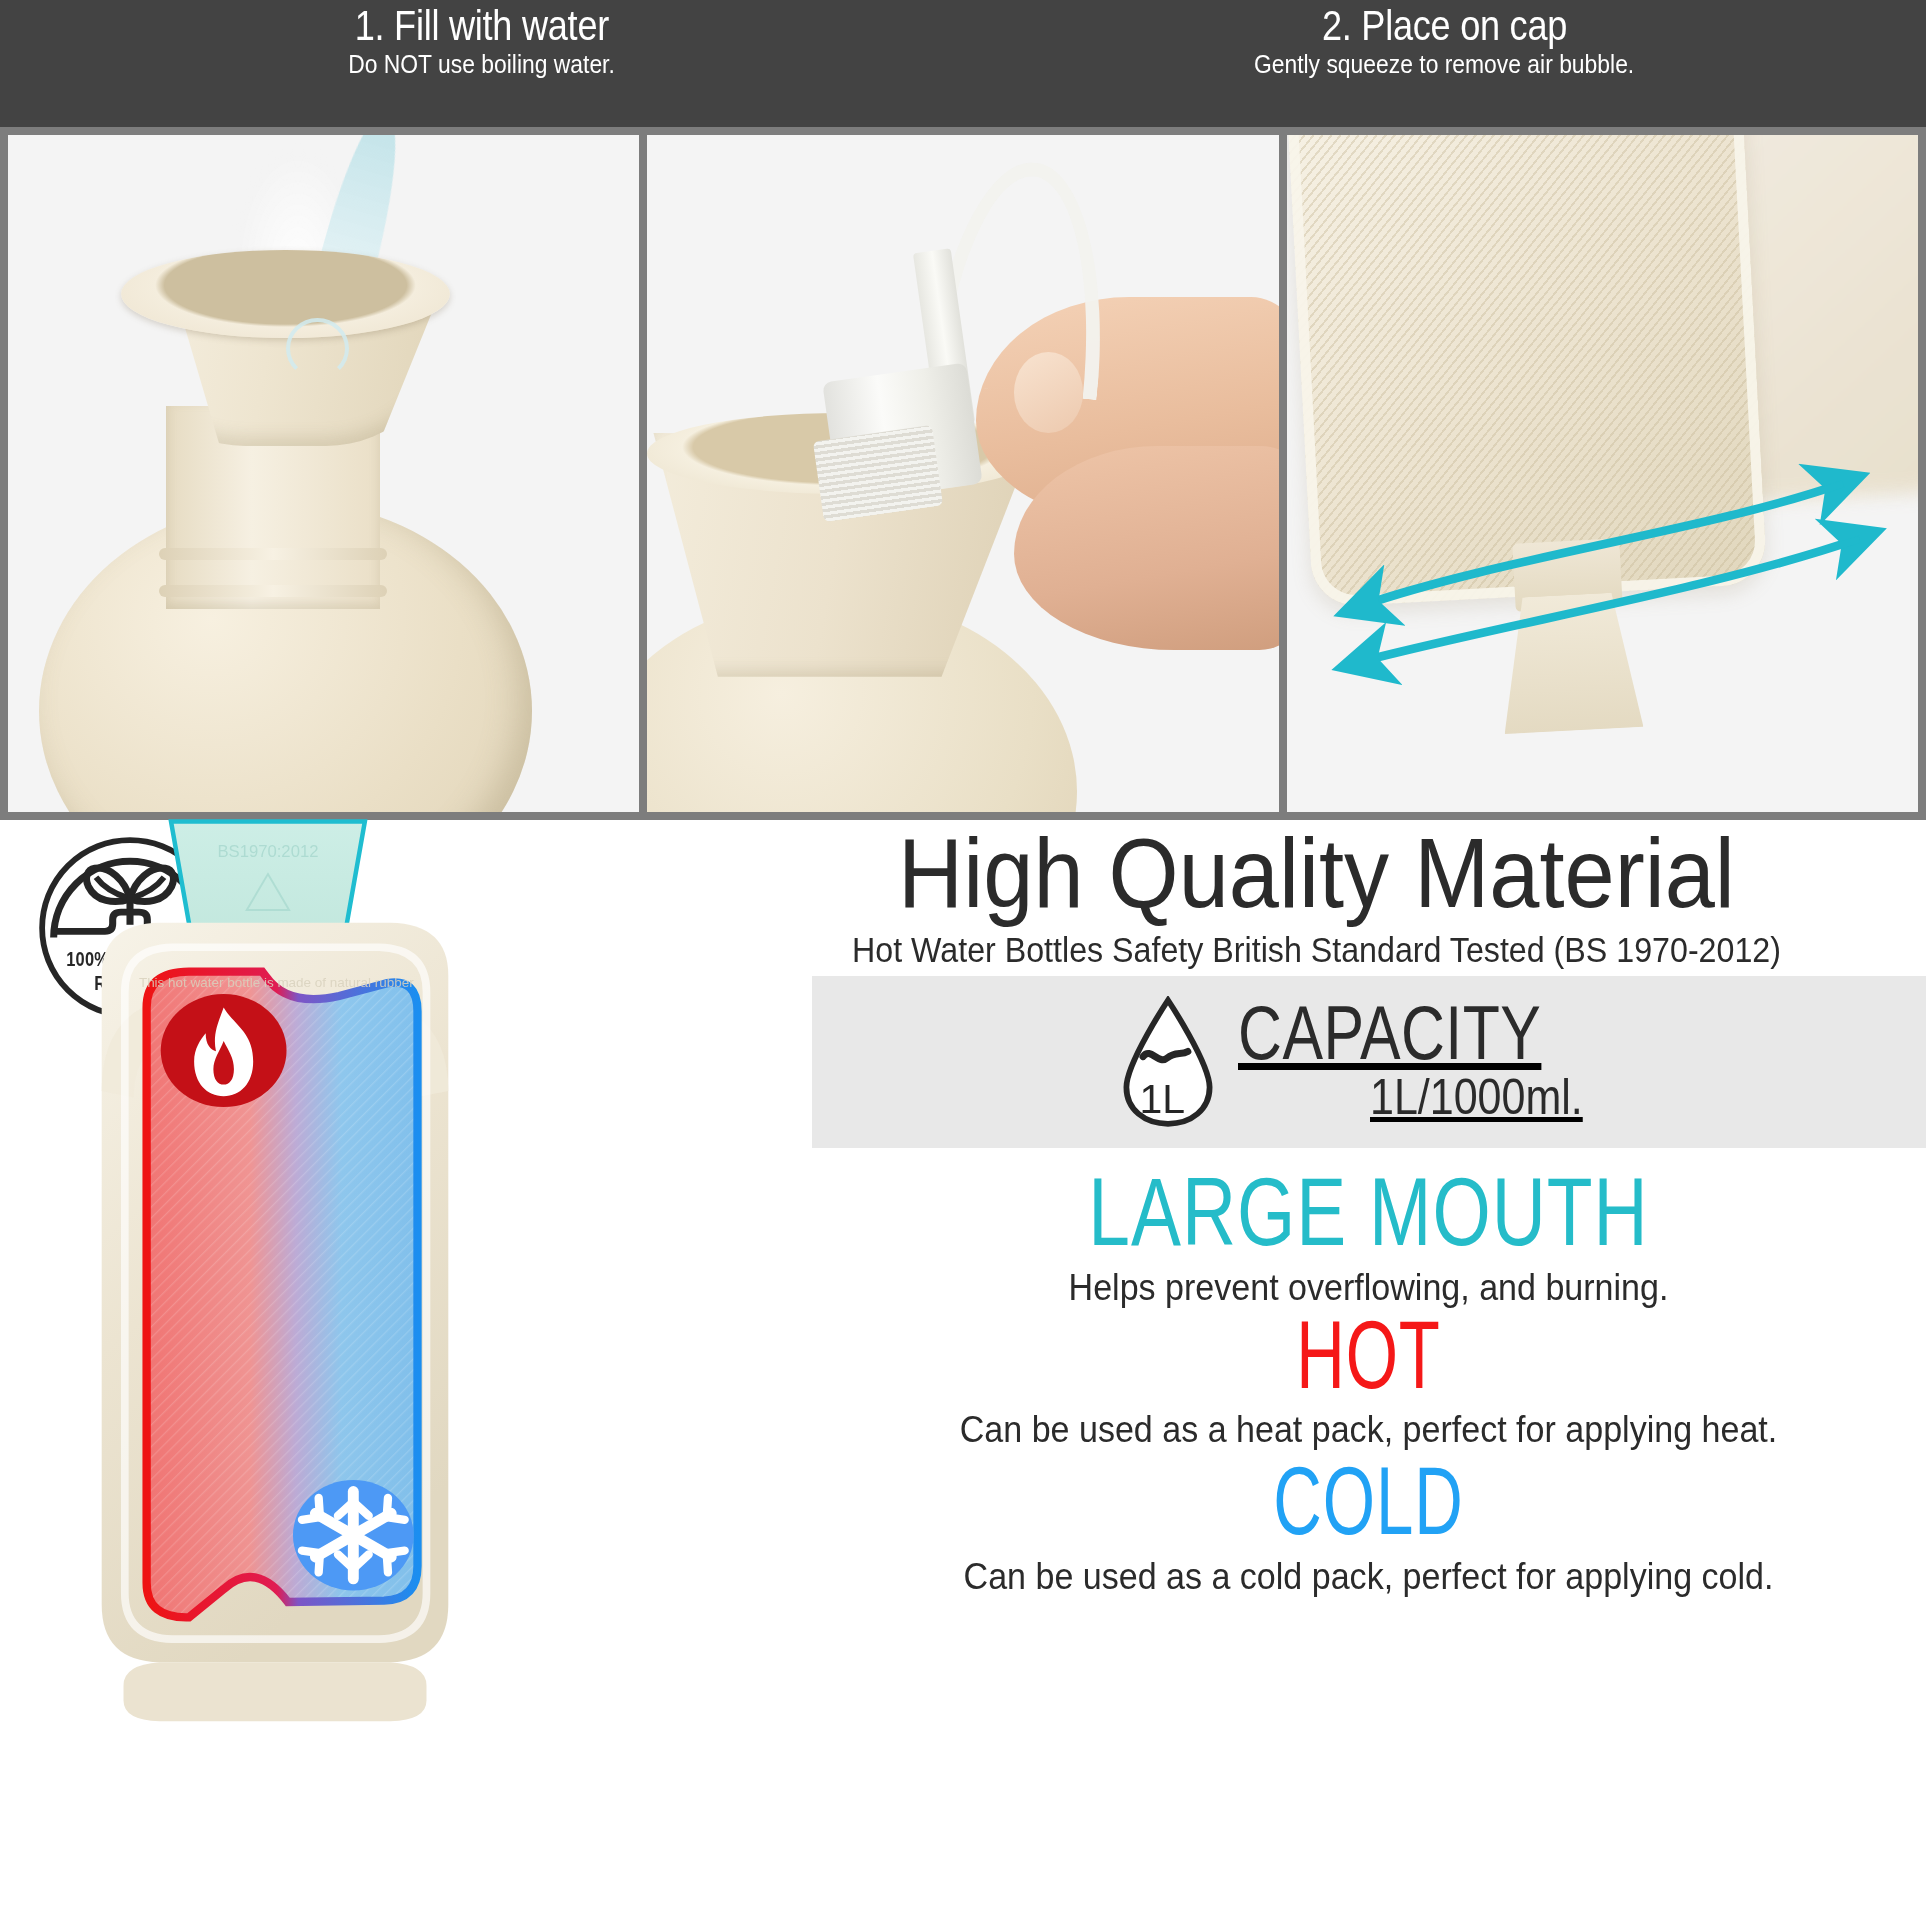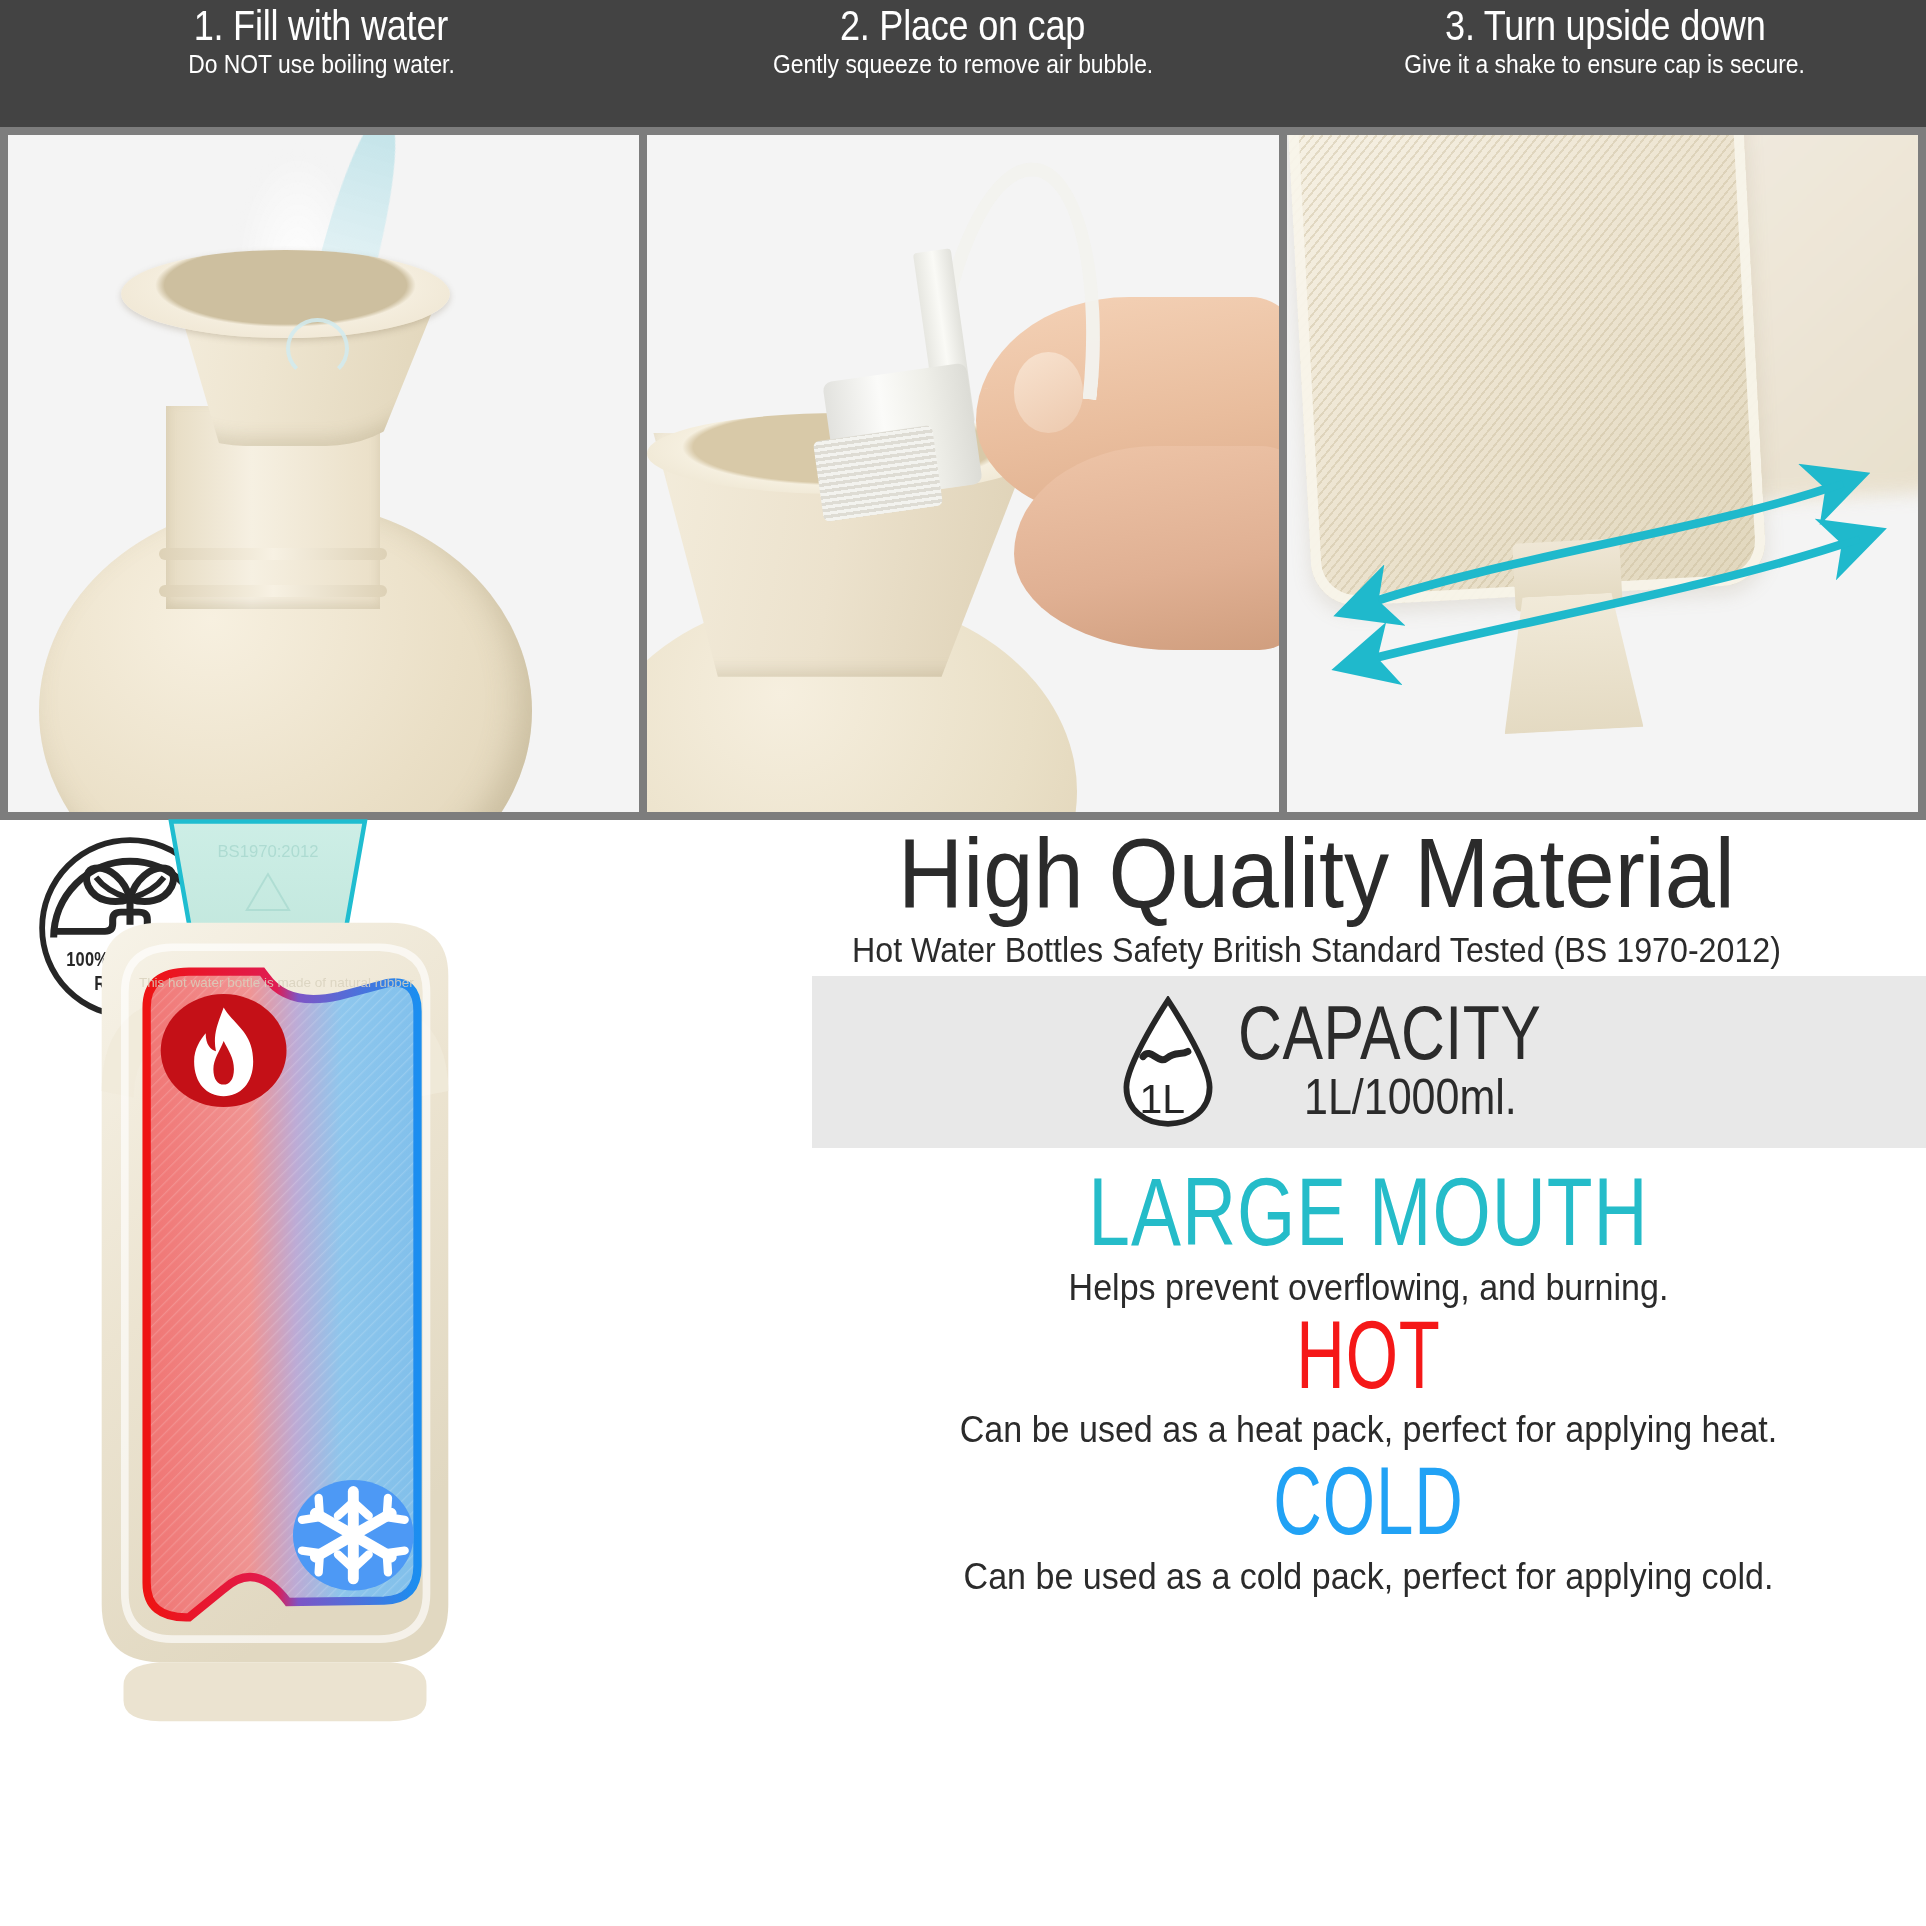--- a/index.html
+++ b/index.html
@@ -214,21 +214,21 @@
 
   .capacity-band {
     position: absolute; left: 812px; top: 155px; width: 1114px; height: 172px;
     background: #e8e8e8;
   }
   .cap-inner {
     position: absolute; left: 0; top: 0; width: 100%; height: 100%;
     display: flex; align-items: center; justify-content: center; gap: 22px;
   }
   .cap-drop { width: 96px; height: 132px; flex: 0 0 auto; }
-  .cap-texts { display: flex; flex-direction: column; align-items: center; }
+  .cap-texts { display: flex; flex-direction: column; align-items: flex-end; text-decoration: underline; }
   .cap-title {
     font-family: "Liberation Sans Narrow", "Liberation Sans", sans-serif;
     font-size: 76px; line-height: .88; color: #2b2b2b; font-weight: 400;
     transform: scaleX(.80); transform-origin: left center; letter-spacing: 0.6px;
   }
   .cap-value {
     font-family: "Liberation Sans Narrow", "Liberation Sans", sans-serif;
     font-size: 50px; line-height: 1.05; color: #2b2b2b; margin-top: 3.9px;
     transform: scaleX(.86); transform-origin: left center;
   }
@@ -282,24 +282,20 @@
 <div id="page">
 
   <div class="steps-header">
     <div class="step-head">
       <div class="step-title">1. Fill with water</div>
       <div class="step-sub">Do NOT use boiling water.</div>
     </div>
     <div class="step-head">
       <div class="step-title">2. Place on cap</div>
       <div class="step-sub">Gently squeeze to remove air bubble.</div>
-    </div>
-    <div class="step-head">
-      <div class="step-title">3. Turn upside down</div>
-      <div class="step-sub">Give it a shake to ensure cap is secure.</div>
     </div>
   </div>
 
   <div class="photo-strip">
 
     <div class="photo-cell">
       <div class="p1-steam"></div>
       <div class="p1-stream"></div>
       <div class="p1-body rubber"></div>
       <div class="p1-neck"></div>

